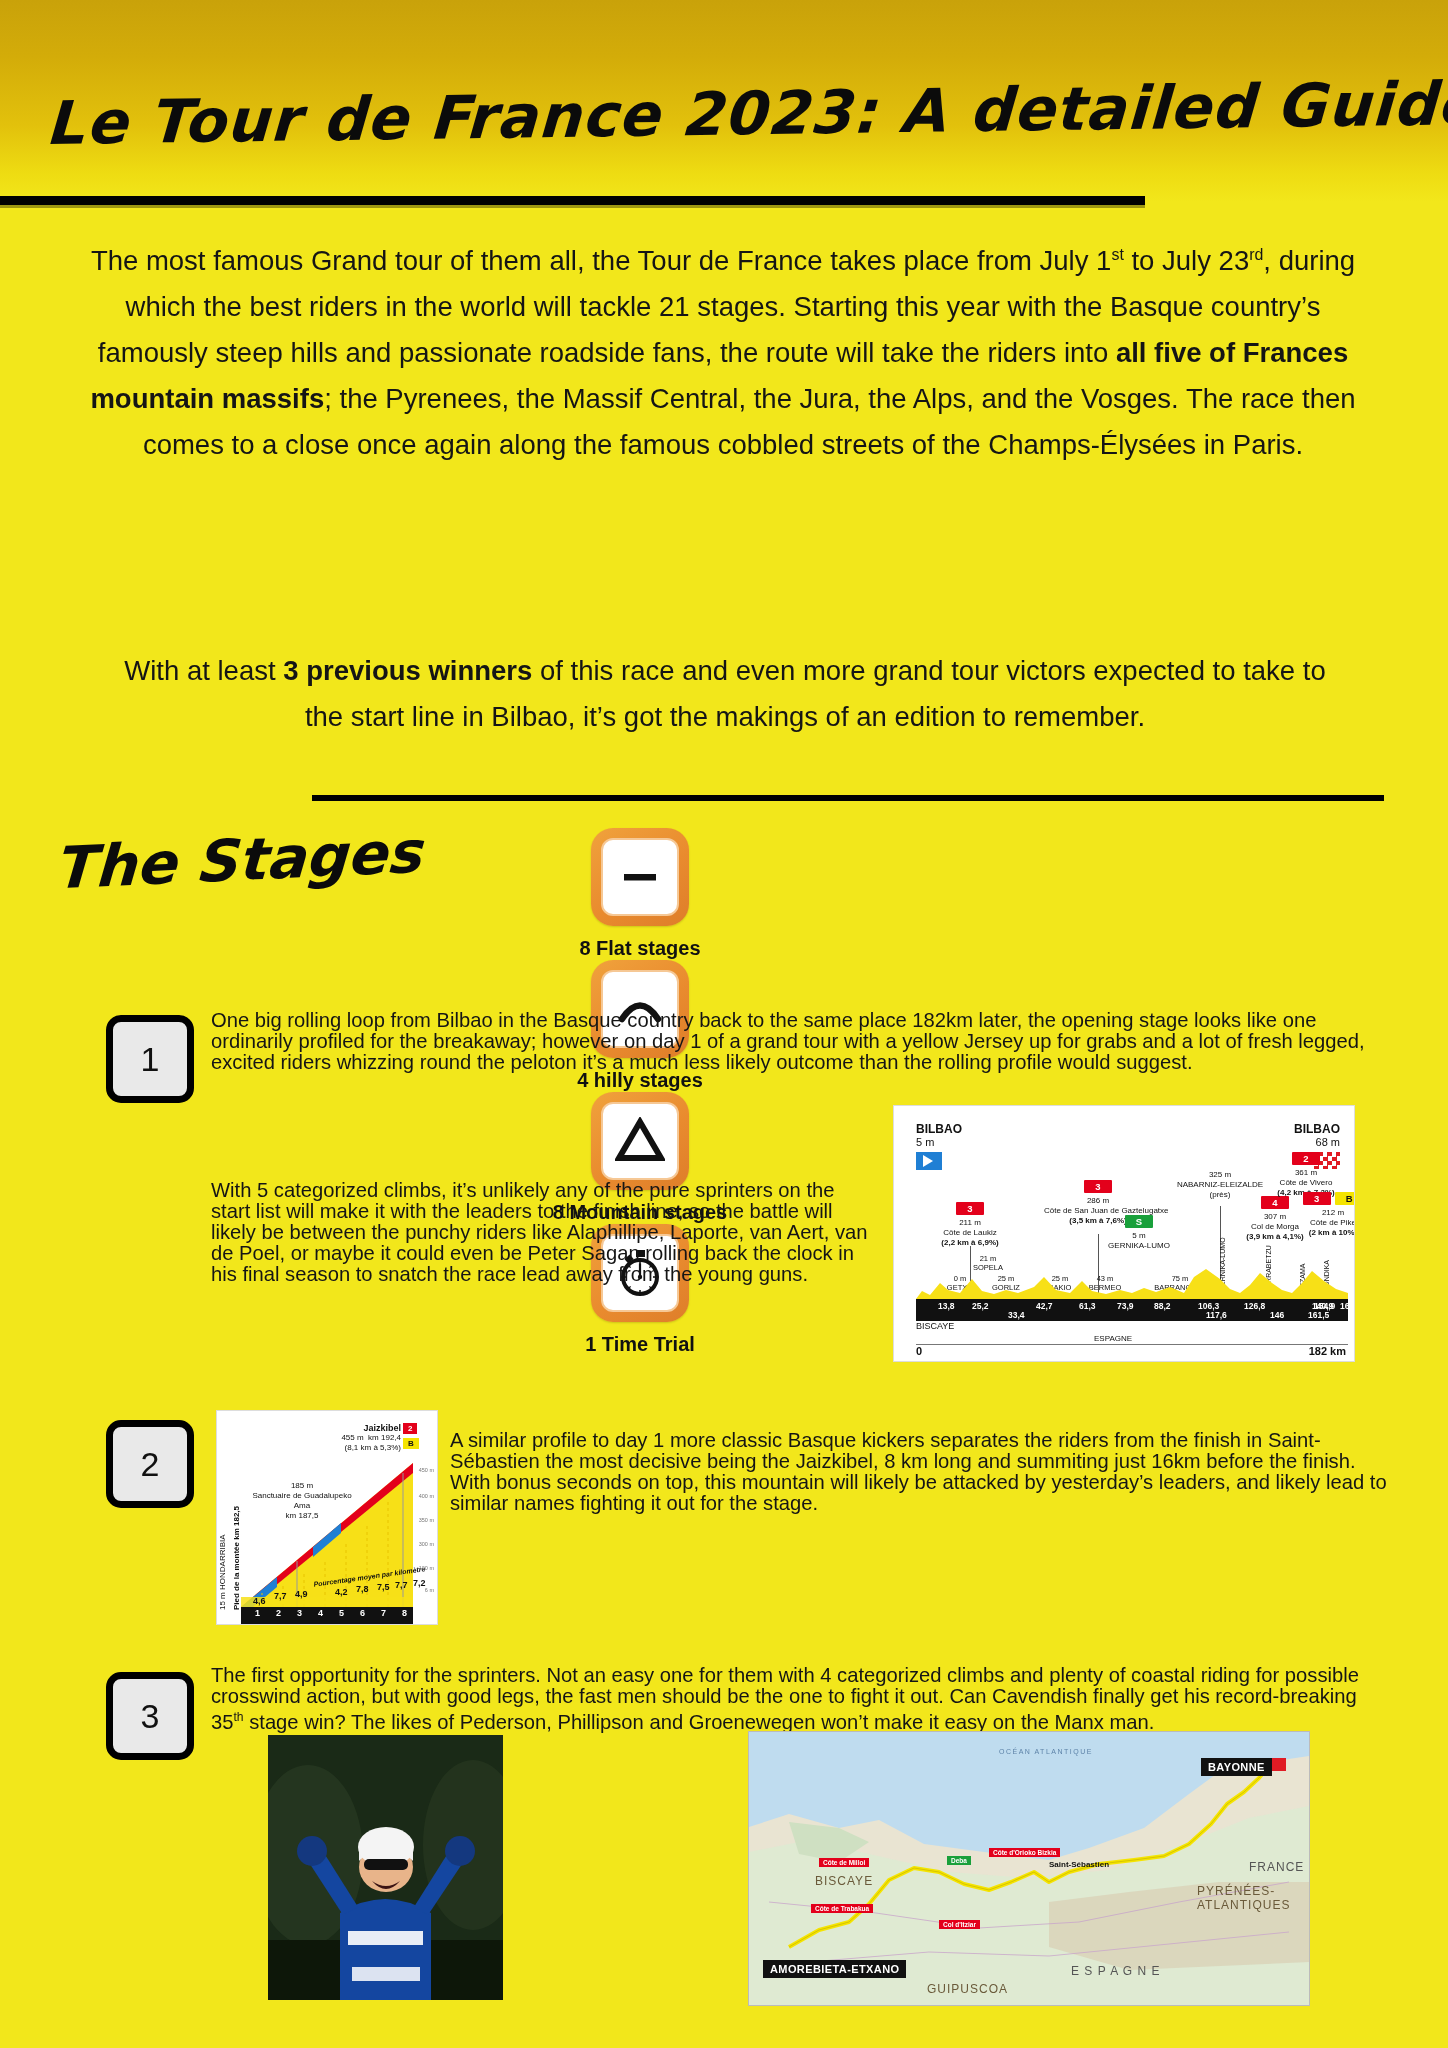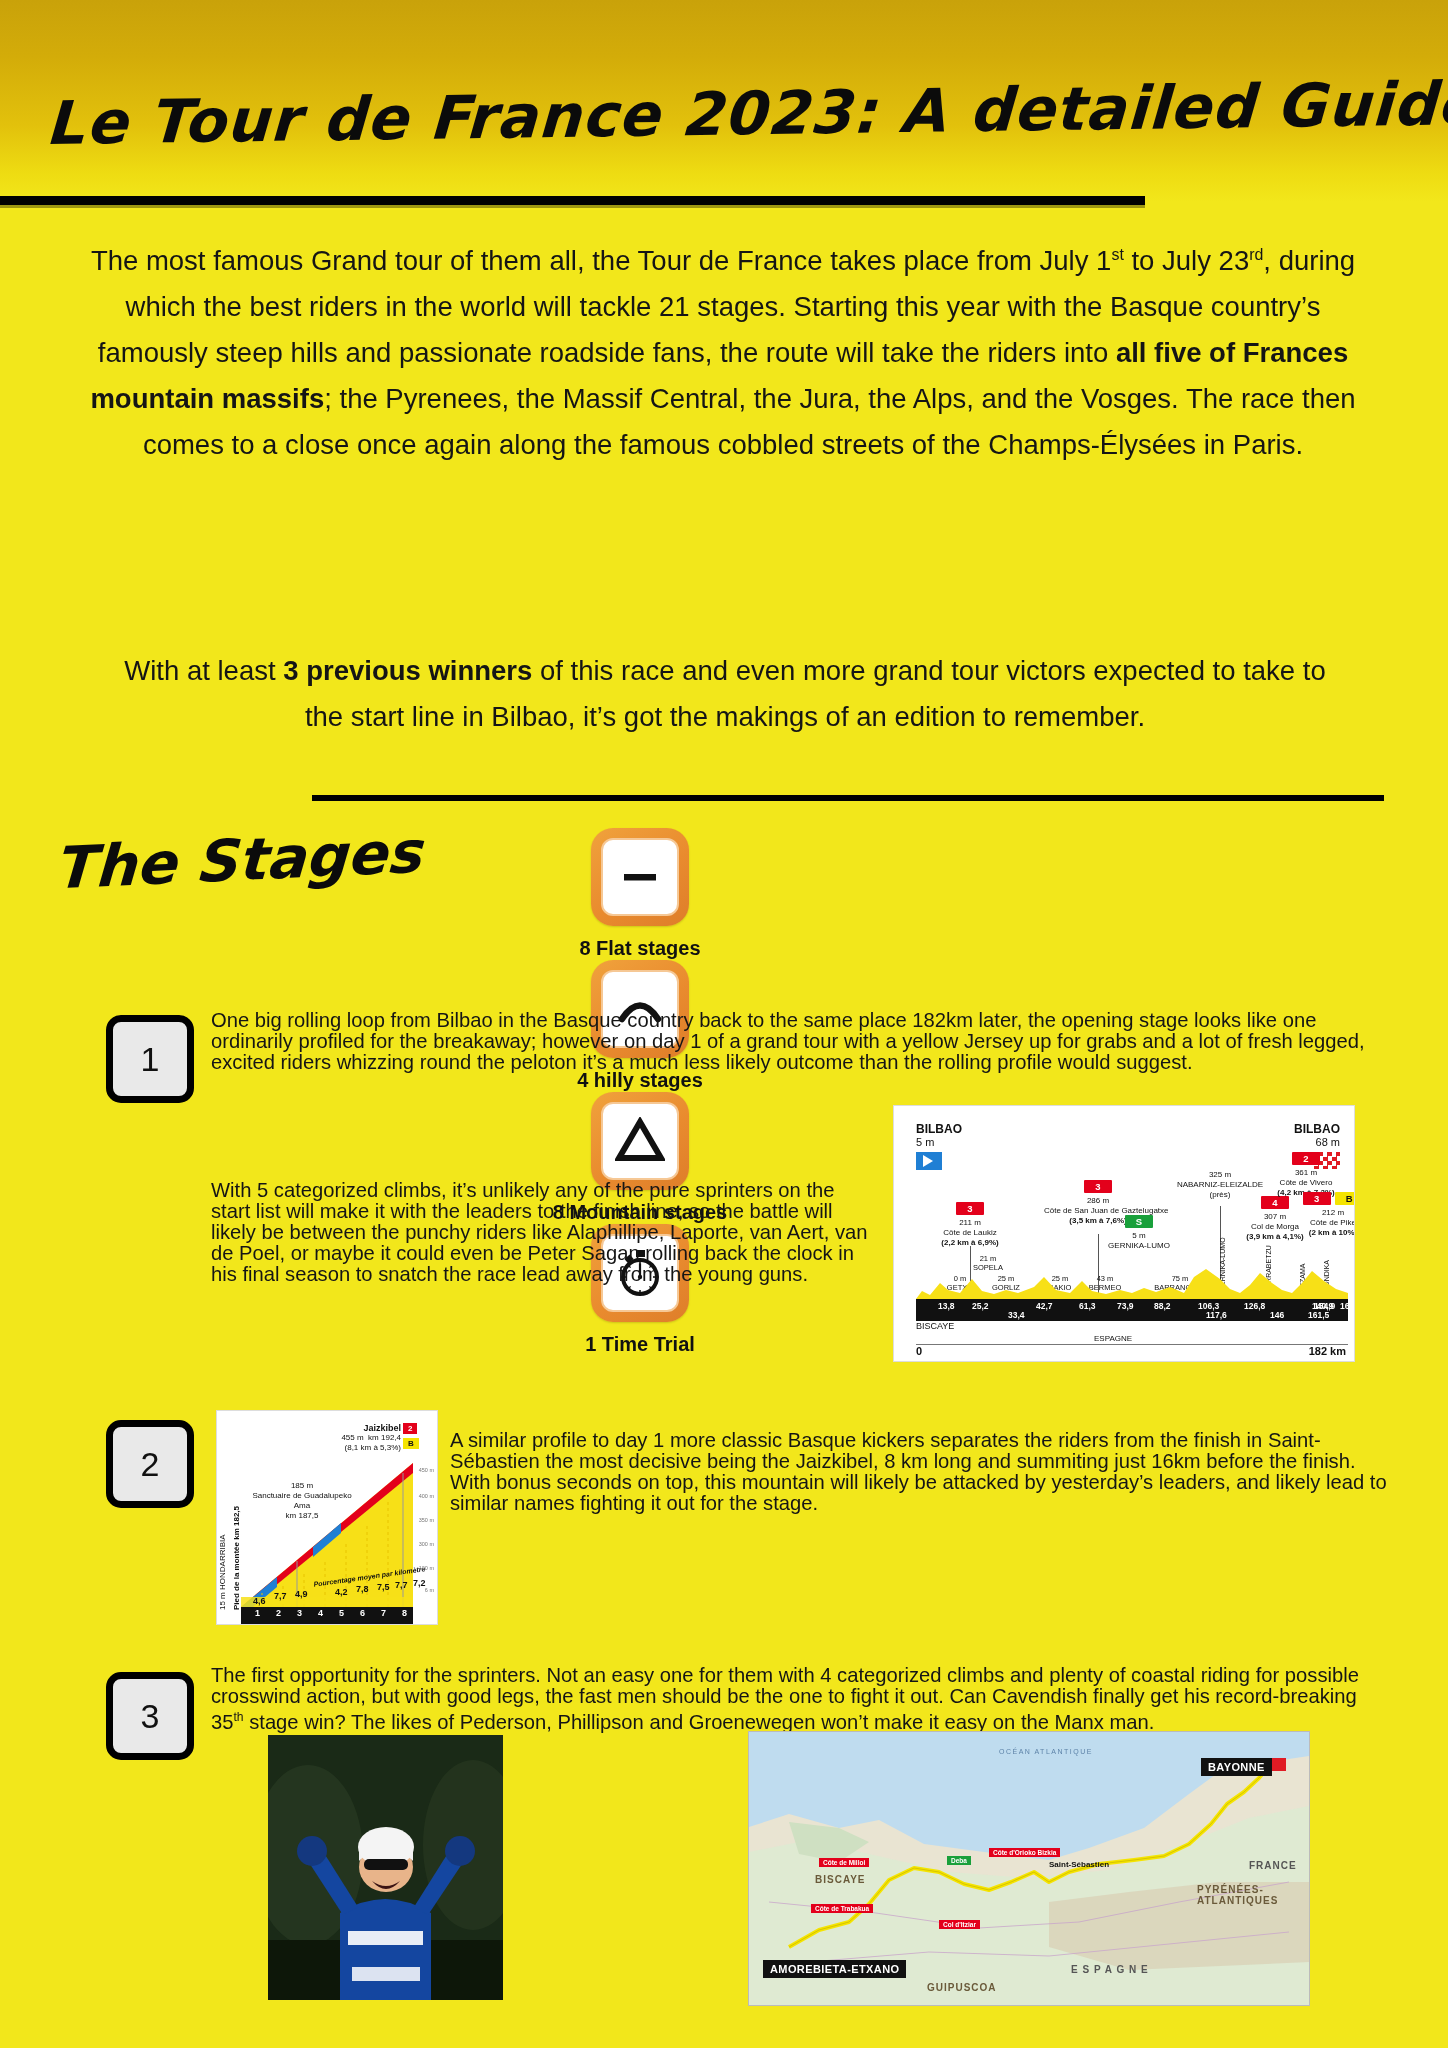--- a/index.html
+++ b/index.html
@@ -152,21 +152,21 @@
   .photo-map{
     position:absolute;left:748px;top:1731px;width:560px;height:273px;
     background:#cfe3f2;overflow:hidden;border:1px solid #bbb;
   }
   .map-label{
     position:absolute;background:#111;color:#fff;font-size:11px;font-weight:bold;
     padding:3px 7px;letter-spacing:.4px;white-space:nowrap;
   }
   .map-chip{position:absolute;font-size:6.5px;font-weight:bold;color:#fff;background:#E3001B;padding:1px 4px;white-space:nowrap;}
   .map-chip.g{background:#19A03B;}
-  .map-region{position:absolute;font-size:10px;font-weight:bold;color:#6a5a3a;letter-spacing:1px;}
+  .map-region{position:absolute;font-size:12px;font-weight:normal;color:#6a5a3a;letter-spacing:1px;}
   .map-sea{position:absolute;font-size:7px;color:#5d83a8;letter-spacing:1.5px;}
 </style>
 </head>
 <body>
 
 <div class="header">
   <div class="title">Le Tour de France 2023: A detailed Guide</div>
 </div>
 <div class="header-rule"></div>
 

